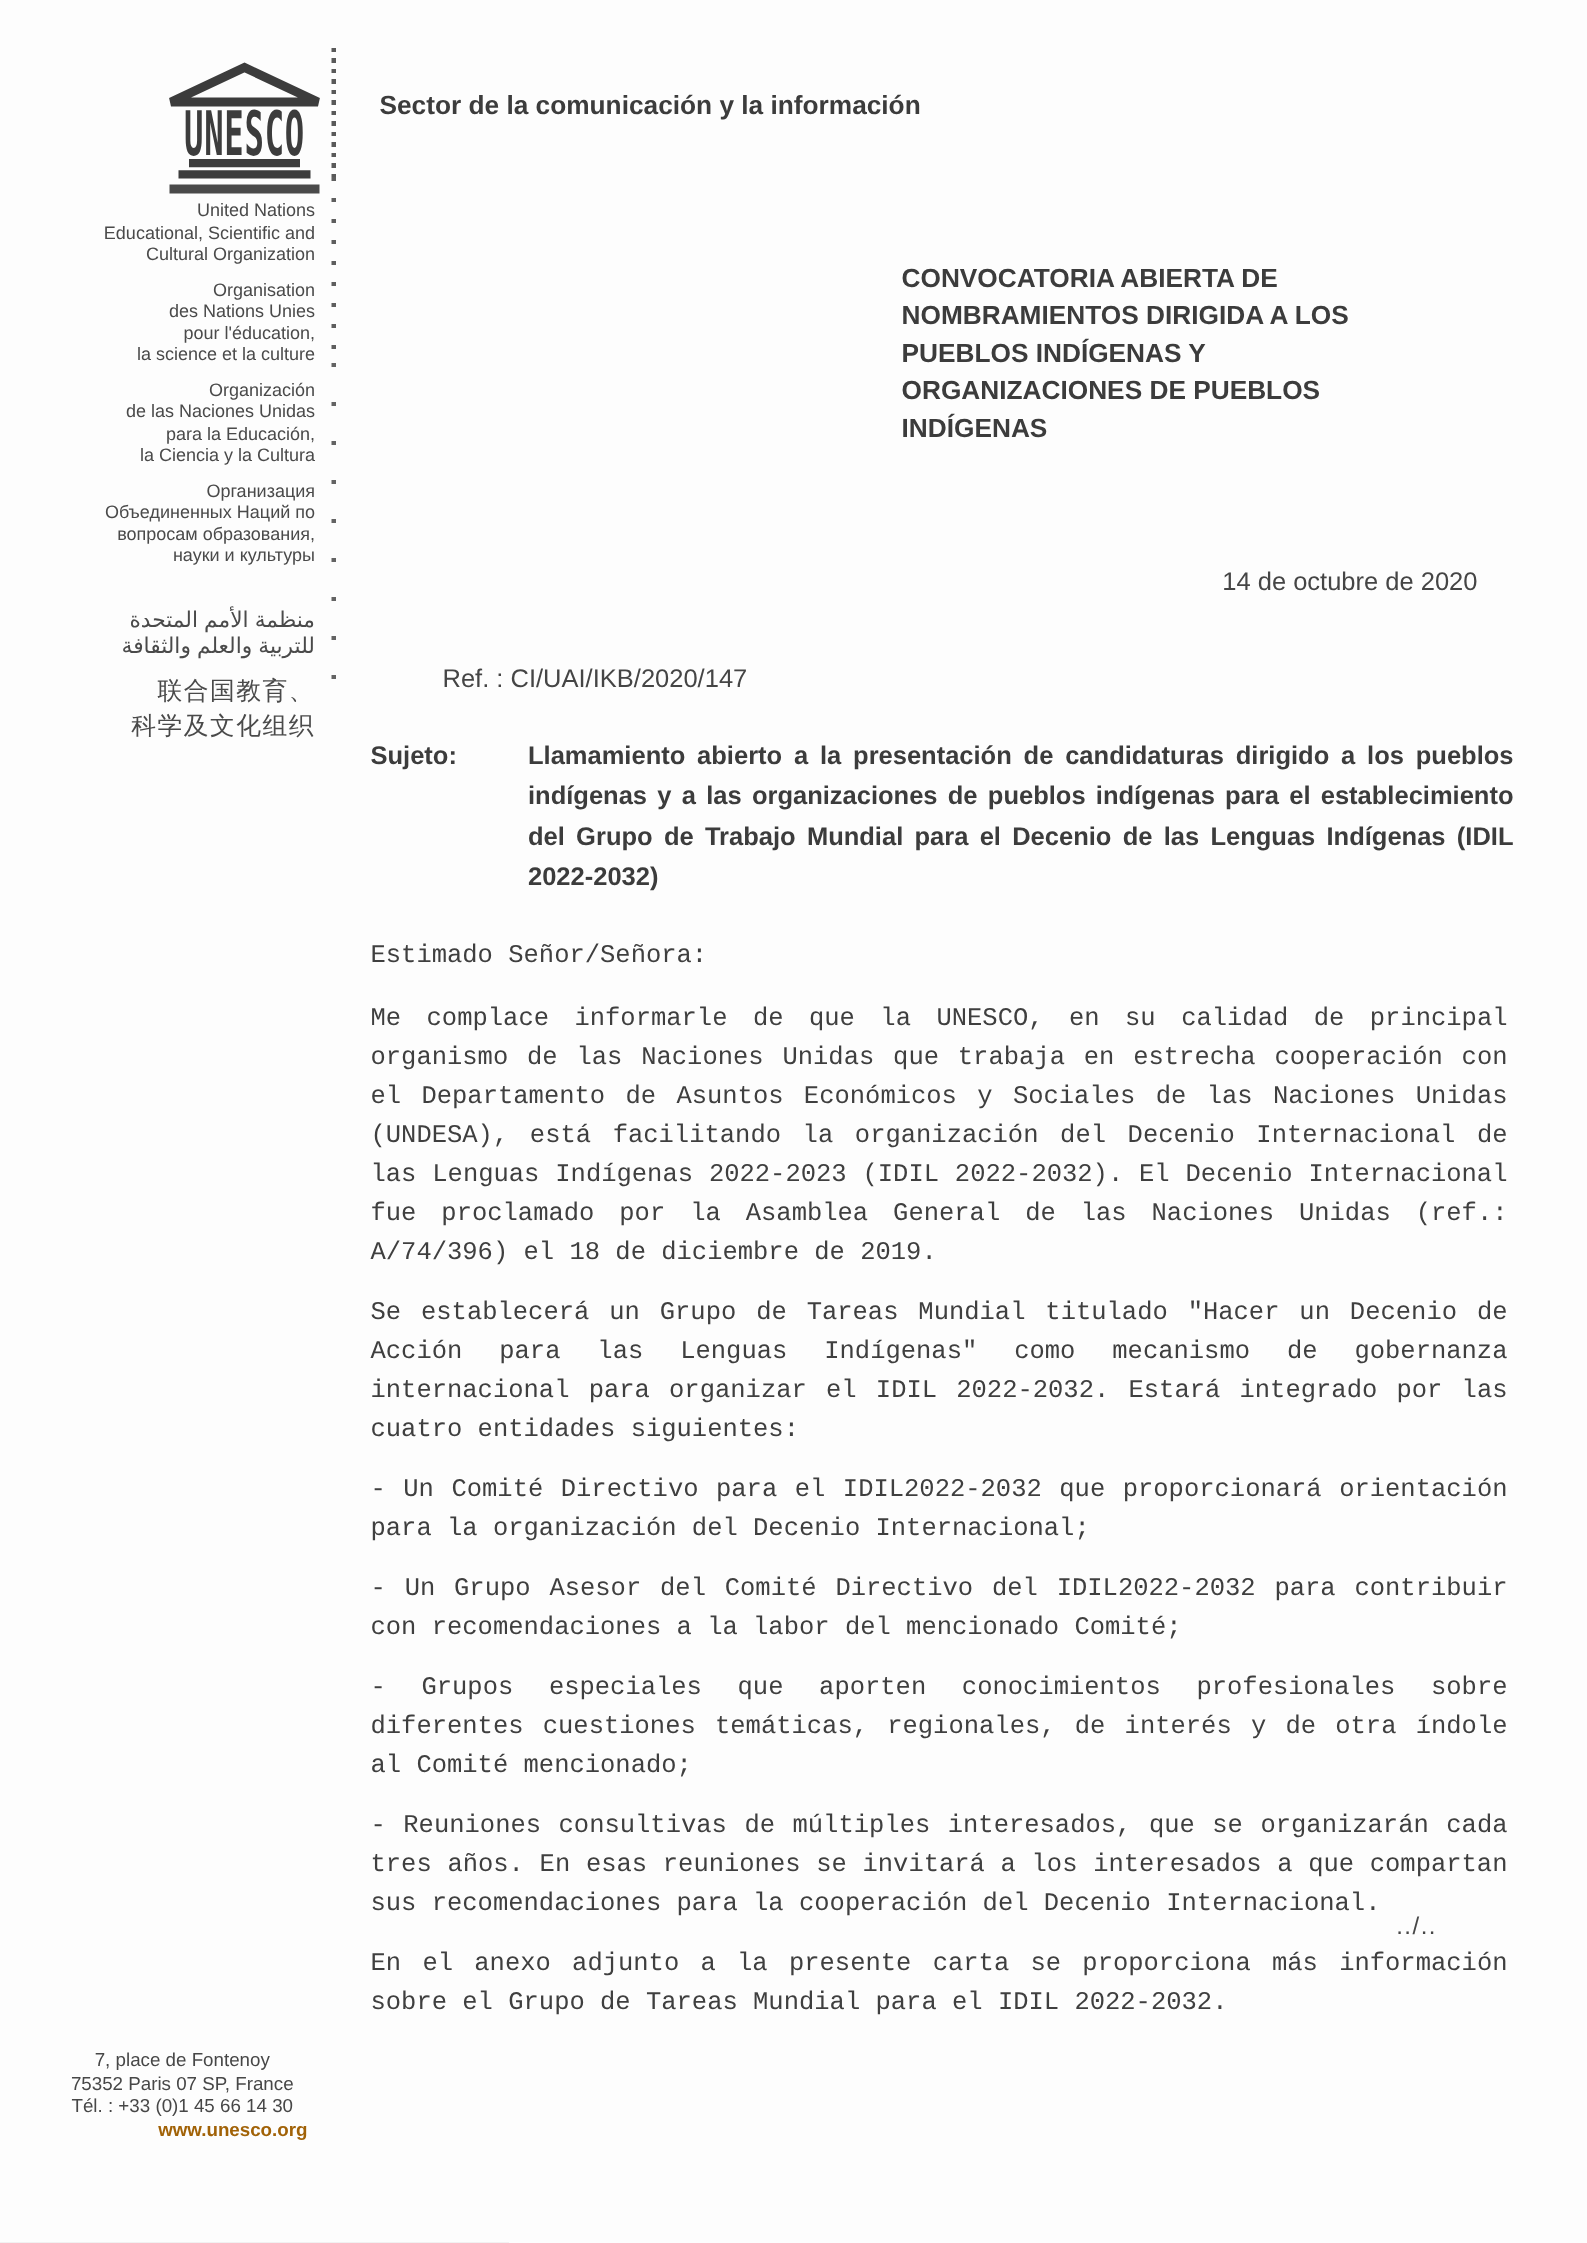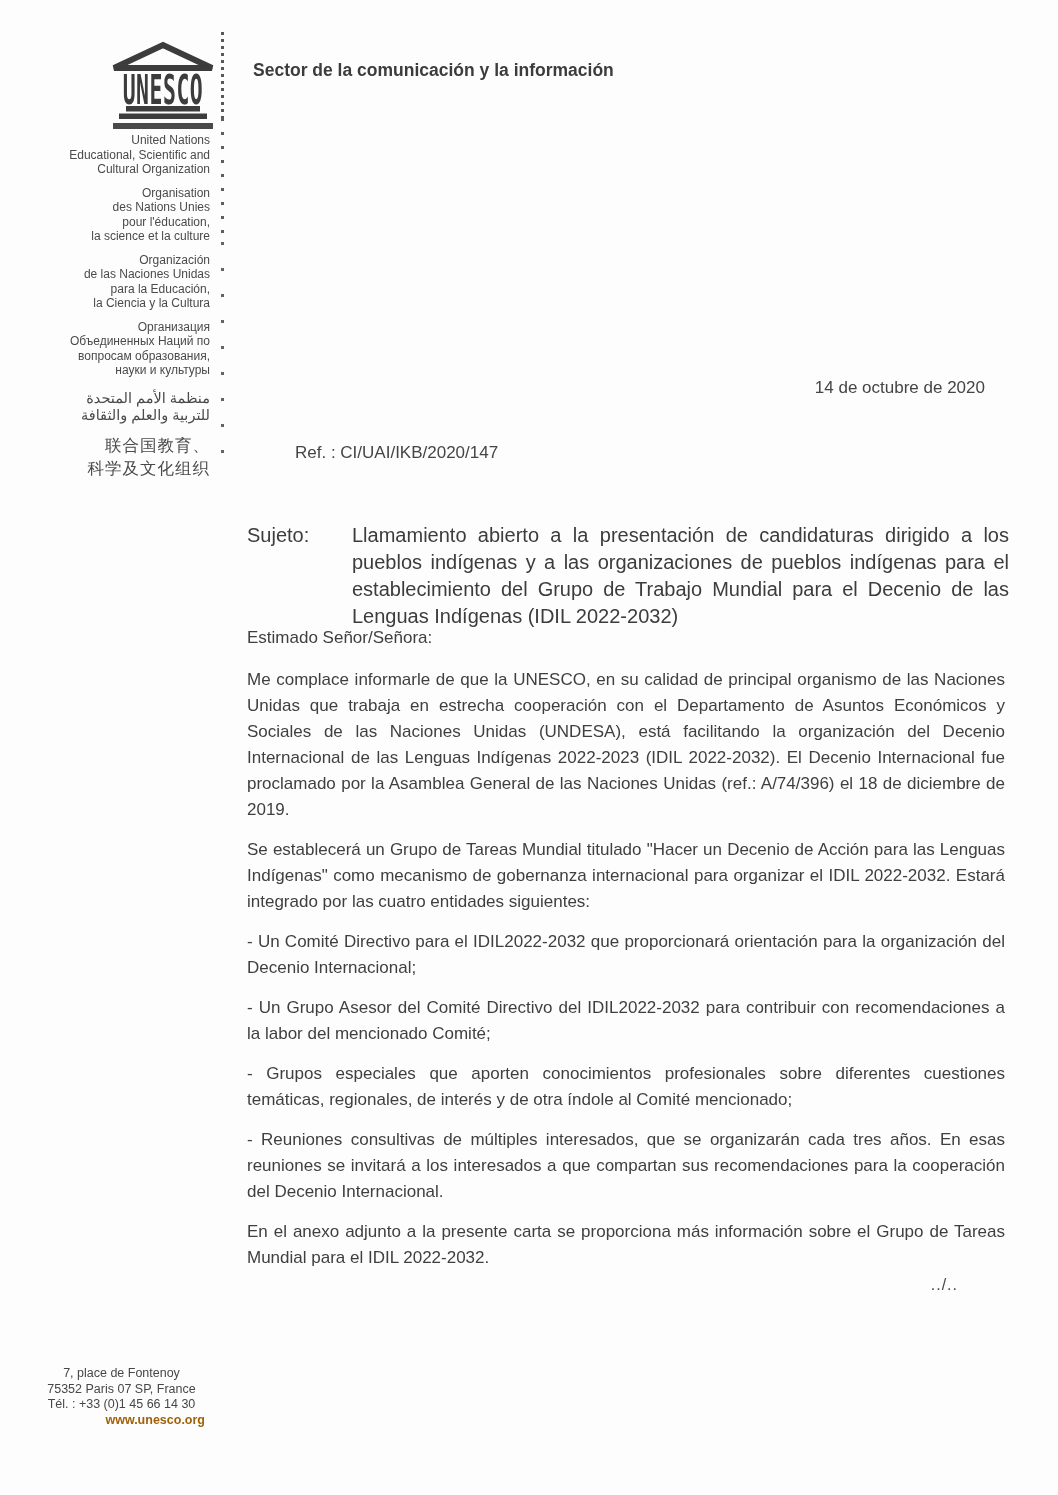--- a/index.html
+++ b/index.html
@@ -36,21 +36,21 @@
   .org-block {
     font-size: 12px;
     line-height: 14.5px;
     margin-bottom: 9px;
     white-space: pre-line;
   }
   .org-block.ar {
     font-size: 14.5px;
     line-height: 17px;
     direction: rtl;
-    margin-top: 12px;
+    margin-top: 28px;
     margin-bottom: 10px;
   }
   .org-block.zh {
     font-size: 16.5px;
     line-height: 23px;
     letter-spacing: 1px;
     margin-top: 10px;
   }
 
   
@@ -101,42 +101,42 @@
     color: #454545;
     margin-left: 48px;
   }
 
   .subject-row {
     position: absolute;
     left: 247px;
     top: 490px;
     width: 762px;
     display: flex;
-    font-size: 20px;
-    font-weight: normal;
+    font-size: 17px;
+    font-weight: bold;
     line-height: 27px;
     color: #3c3c3c;
-    margin-top: 32px;
   }
   .subject-label { width: 105px; flex: 0 0 105px; }
   .subject-text  { flex: 1; text-align: justify; }
 
   
   .letter-body {
     position: absolute;
     left: 247px;
     top: 625px;
     width: 758px;
     font-size: 17px;
     line-height: 26px;
     color: #3f3f3f;
   }
   .letter-body p {
     margin: 0 0 14px 0;
     text-align: justify;
+    font-family: Liberation Mono, monospace;
   }
   .letter-body p.greeting { text-align: left; margin-bottom: 16px; }
 
   .continuation-mark {
     position: absolute;
     right: 100px;
     top: 1276px;
     font-size: 16px;
     letter-spacing: 1px;
     color: #474747;
@@ -206,20 +206,21 @@
     <div class="org-block zh">联合国教育、
 科学及文化组织</div>
   </div>
 
   <div class="dots dots-1"></div>
   <div class="dots dots-2"></div>
   <div class="dots dots-3"></div>
 
   <div class="sector-title">Sector de la comunicación y la información</div>
 
+  <div class="letter-title">CONVOCATORIA ABIERTA DE NOMBRAMIENTOS DIRIGIDA A LOS PUEBLOS INDÍGENAS Y ORGANIZACIONES DE PUEBLOS INDÍGENAS</div>
 
   <div class="letter-date">14 de octubre de 2020</div>
 
   <div class="letter-ref">Ref. : CI/UAI/IKB/2020/147</div>
 
   <div class="subject-row">
     <div class="subject-label">Sujeto:</div>
     <div class="subject-text">Llamamiento abierto a la presentación de candidaturas dirigido a los pueblos indígenas y a las organizaciones de pueblos indígenas para el establecimiento del Grupo de Trabajo Mundial para el Decenio de las Lenguas Indígenas (IDIL 2022-2032)</div>
   </div>
 

